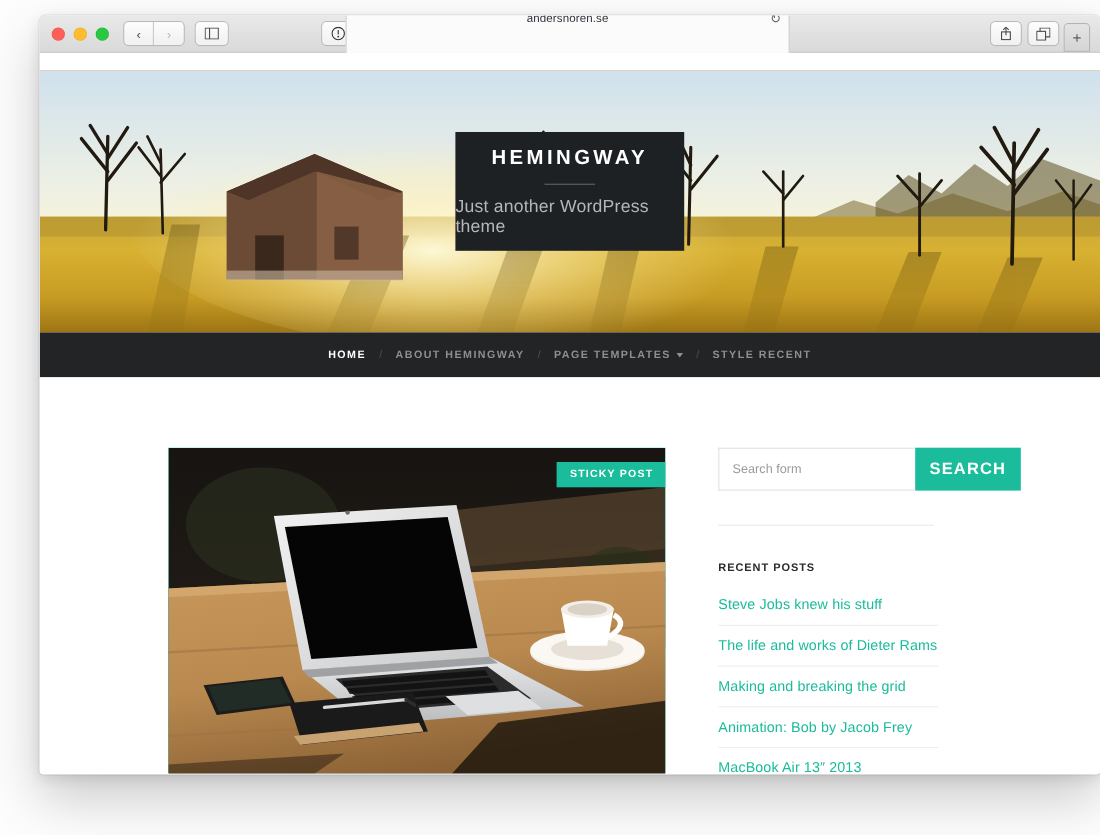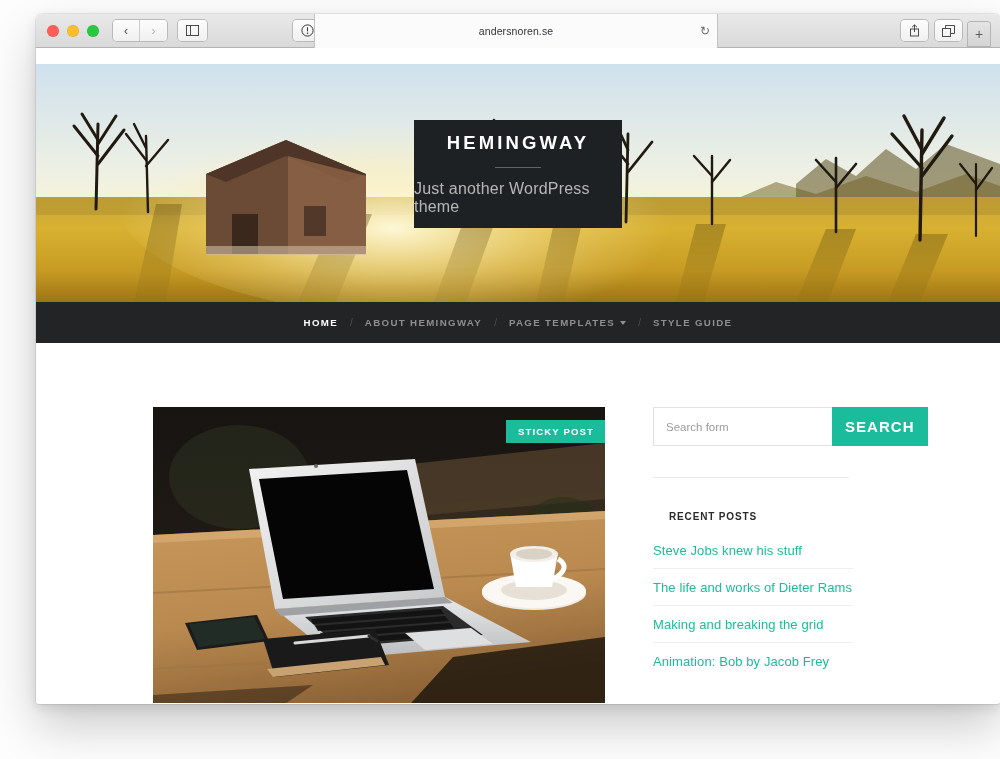--- a/index.html
+++ b/index.html
@@ -95,21 +95,21 @@
 
   #url-bar {
     position: absolute;
     left: 278px;
     width: 404px;
     height: 39px;
     background: #fbfbfb;
     border-radius: 3px;
     box-shadow: inset 0 0 0 1px #c2c2c2, inset 0 1px 2px rgba(0,0,0,0.07);
     display: flex;
-    align-items: center;
+    align-items: flex-start;
     justify-content: center;
   }
   #url-text {
     font-size: 10.5px;
     color: #32323a;
     letter-spacing: 0.1px;
   }
   #reload-icon {
     position: absolute;
     right: 8px;
@@ -305,21 +305,21 @@
     background: #eaeaea;
     width: 196px;
     margin: 31px 0 0 0;
   }
 
   #recent-title {
     font-size: 10px;
     font-weight: bold;
     letter-spacing: 0.85px;
     color: #2b2b2b;
-    margin: 33px 0 0 16px;
+    margin: 33px 0 0 0;
   }
 
   #recent-list { list-style: none; margin-top: 13px; }
   #recent-list li {
     border-bottom: 1px solid #eeeeee;
     padding: 9px 0 9px 0;
   }
   #recent-list li:first-child { padding-top: 6px; }
   #recent-list li:last-child { border-bottom: none; padding-bottom: 6px; }
   #recent-list a {
@@ -519,21 +519,21 @@
         <a class="nav-item" href="#">
           <span>ABOUT HEMINGWAY</span>
         </a>
         <span class="nav-sep">/</span>
         <a class="nav-item" href="#">
           <span>PAGE TEMPLATES</span>
           <span class="caret"></span>
         </a>
         <span class="nav-sep">/</span>
         <a class="nav-item" href="#">
-          <span>STYLE GUIDE</span>
+          <span>STYLE RECENT</span>
         </a>
       </nav>
 
       <div id="content">
 
         <div id="main-col">
           <div id="featured-wrap">
             <svg id="featured-art" viewBox="0 0 452 305" preserveAspectRatio="xMidYMid slice">
               <defs>
                 <linearGradient id="deskg" x1="0" y1="0" x2="0.3" y2="1">
@@ -633,20 +633,23 @@
             </li>
             <li>
               <a href="#">The life and works of Dieter Rams</a>
             </li>
             <li>
               <a href="#">Making and breaking the grid</a>
             </li>
             <li>
               <a href="#">Animation: Bob by Jacob Frey</a>
             </li>
+            <li>
+              <a href="#">MacBook Air 13″ 2013</a>
+            </li>
           </ul>
 
         </aside>
 
       </div>
     </div>
   </div>
 </div>
 
 </body></html>

